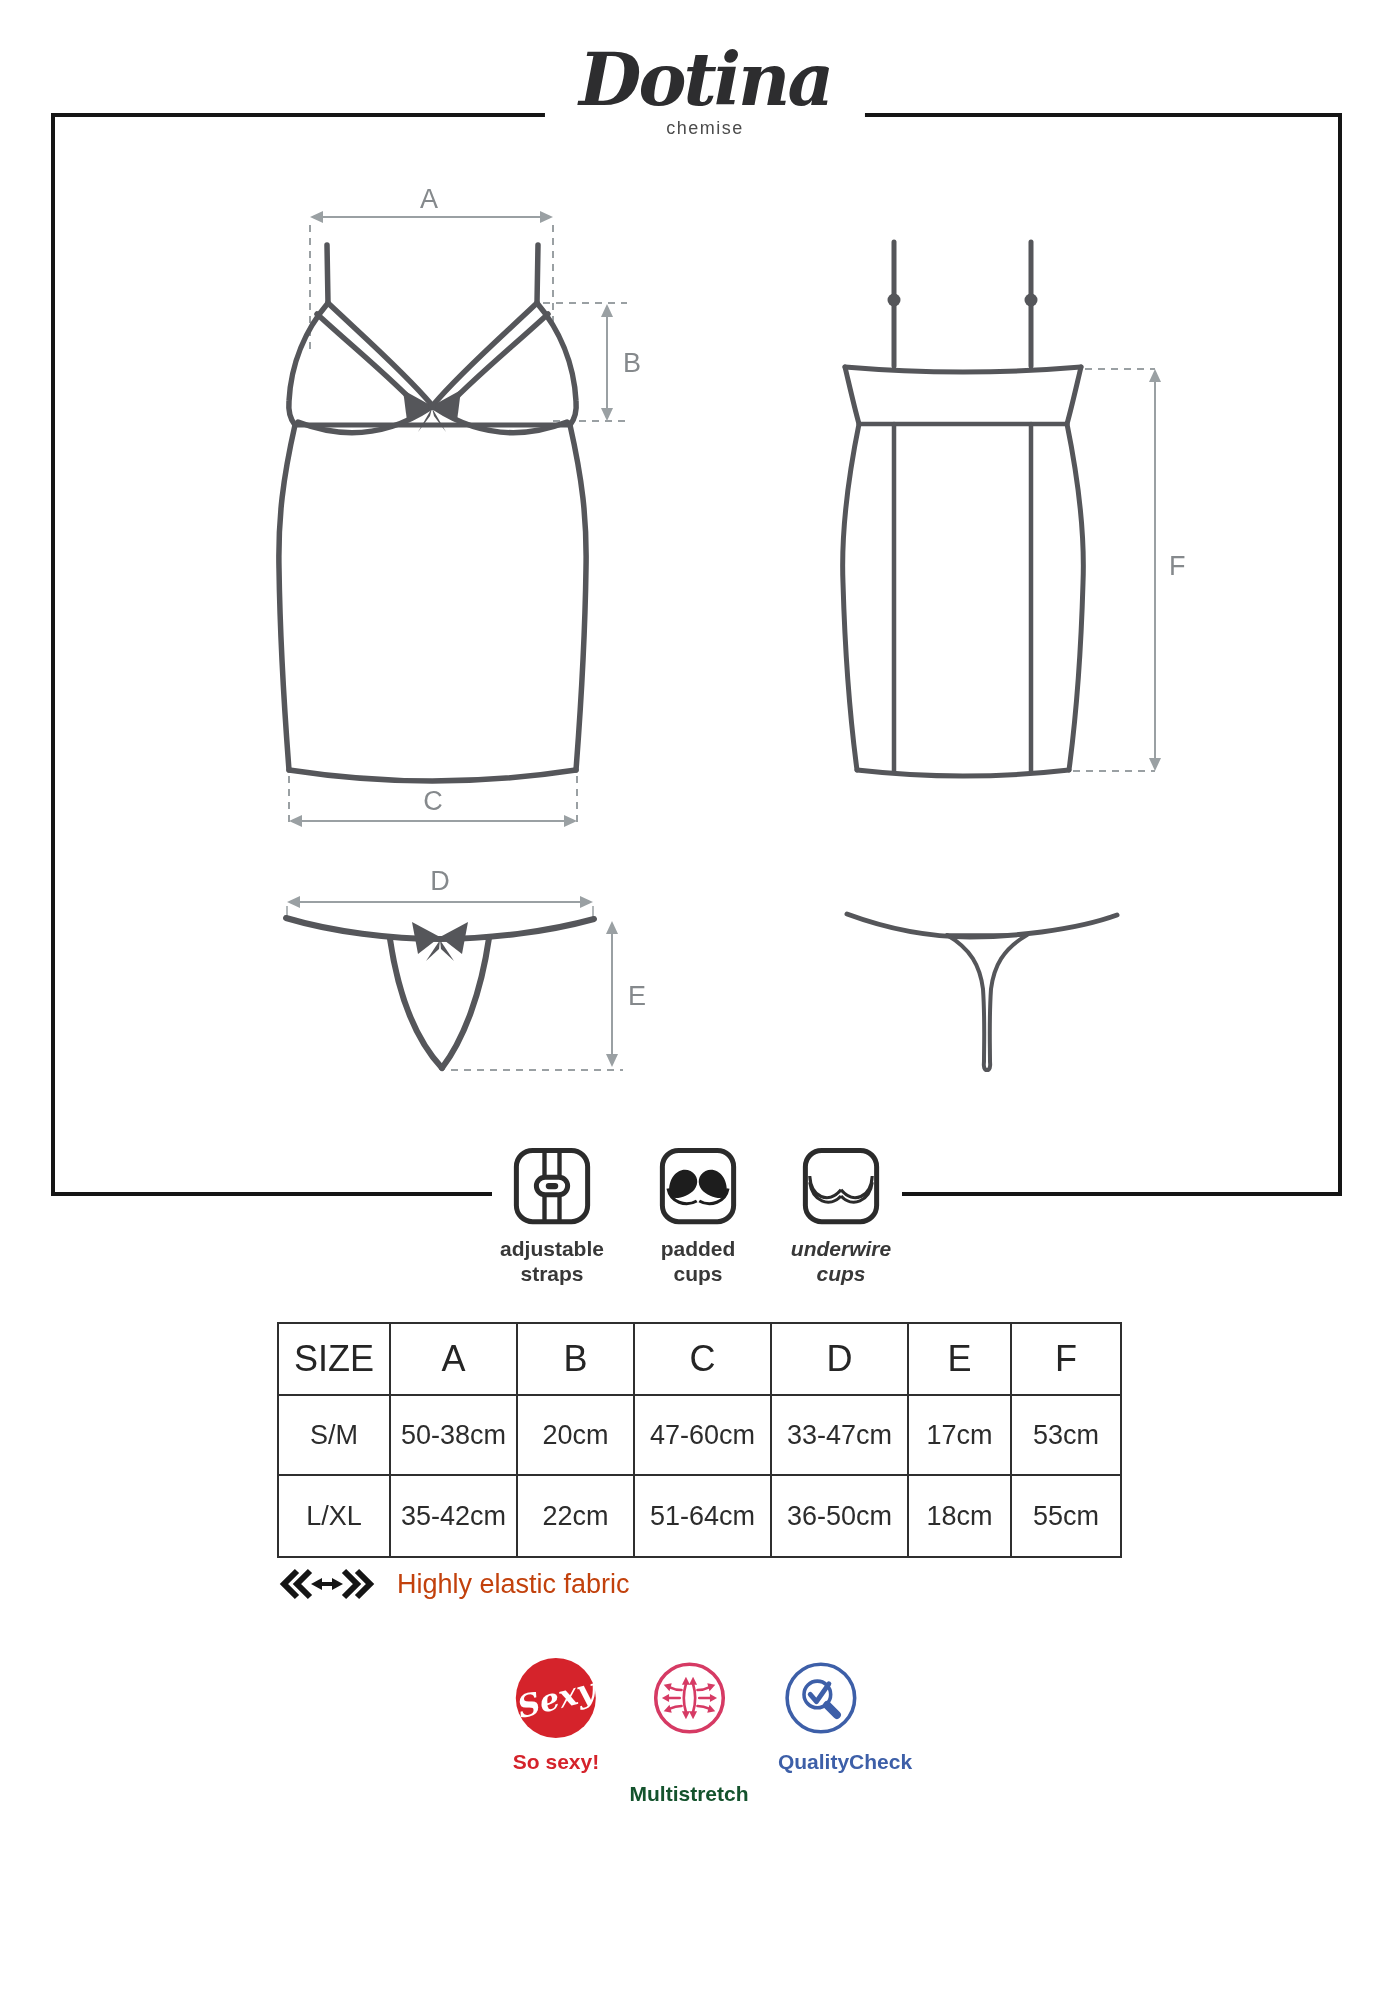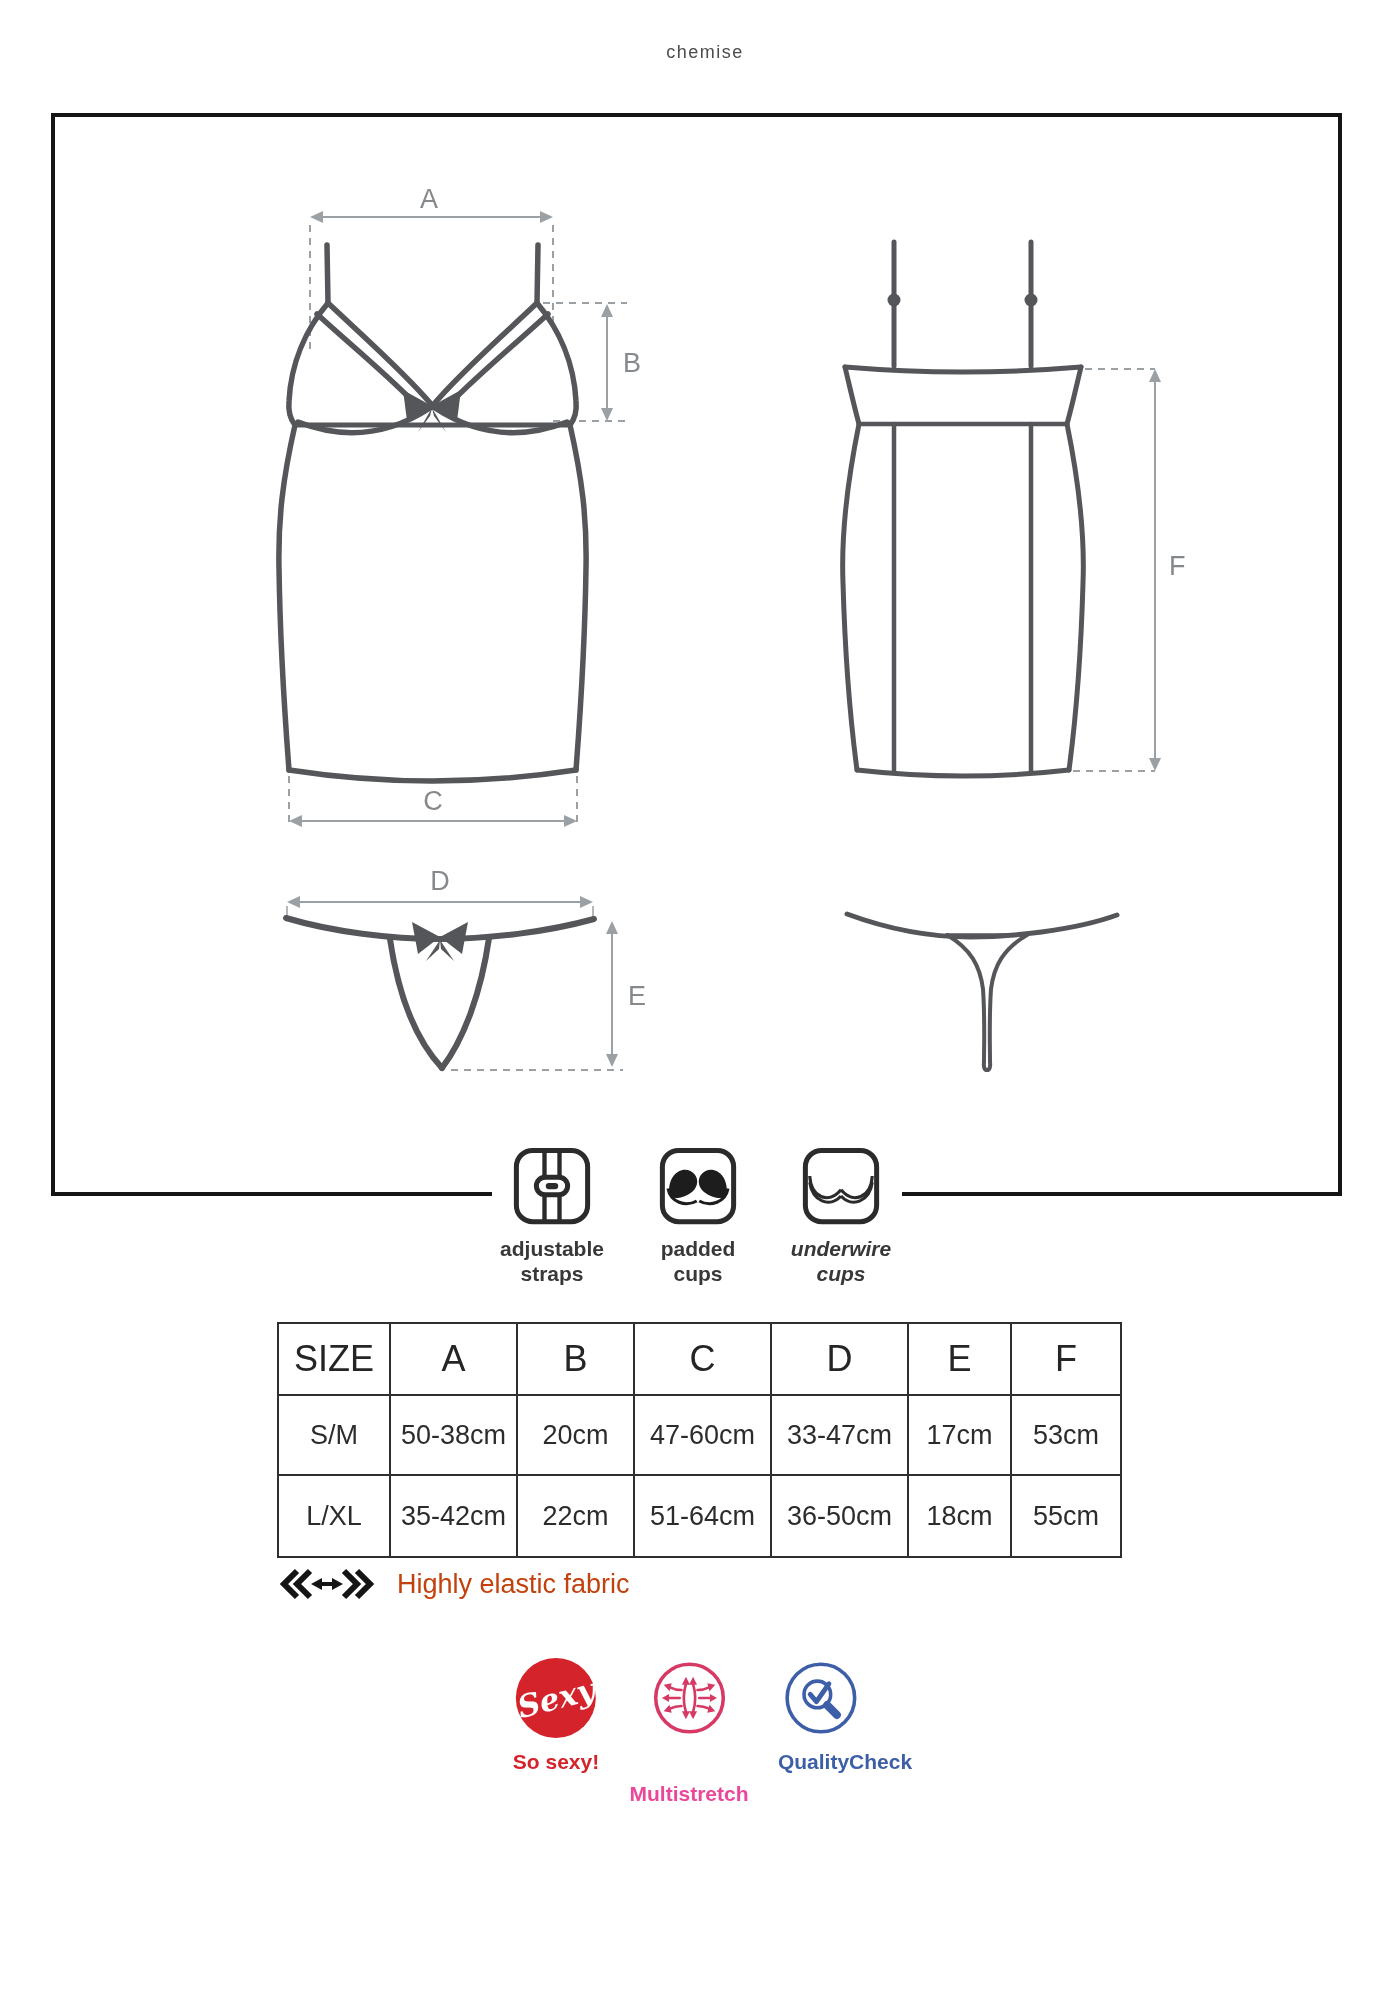--- a/index.html
+++ b/index.html
@@ -48,28 +48,29 @@
   .elastic-text{font-size:27px;color:#c2410c;}
 
   
   .badge{position:absolute;top:1658px;transform:translateX(-50%);z-index:2;
          display:flex;flex-direction:column;align-items:center;}
   .badge-label{margin-top:12px;font-weight:700;font-size:21px;}
   .sexy-circle{width:80px;height:80px;border-radius:50%;background:#d5232b;
                display:flex;align-items:center;justify-content:center;}
   .sexy-word{font-family:"DejaVu Serif",serif;font-style:italic;font-weight:700;
              color:#fff;font-size:31px;transform:rotate(-14deg);}
-  .lbl-red{color:#d5232b;} .lbl-pink{color:#ec4899;margin-top:44px;} .lbl-blue{color:#3d5fa8;margin-left:48px;}
+  .lbl-red{color:#d5232b;} .lbl-pink{color:#14532d;margin-top:44px;} .lbl-blue{color:#3d5fa8;margin-left:48px;}
 </style>
 </head>
 <body>
 
 <div class="frame"></div>
 
 <div class="logo-block">
+  <div class="logo-text">Dotina</div>
   <div class="logo-sub">chemise</div>
 </div>
 
 <svg class="diagram-svg" width="1291" height="1083" viewBox="0 0 1291 1083">
 
   <g stroke="#9aa0a3" stroke-width="2" fill="none">
 
     <line x1="271" y1="104" x2="490" y2="104"></line>
     <polygon points="259,104 272,98 272,110" fill="#9aa0a3" stroke="none"></polygon>
     <polygon points="502,104 489,98 489,110" fill="#9aa0a3" stroke="none"></polygon>

